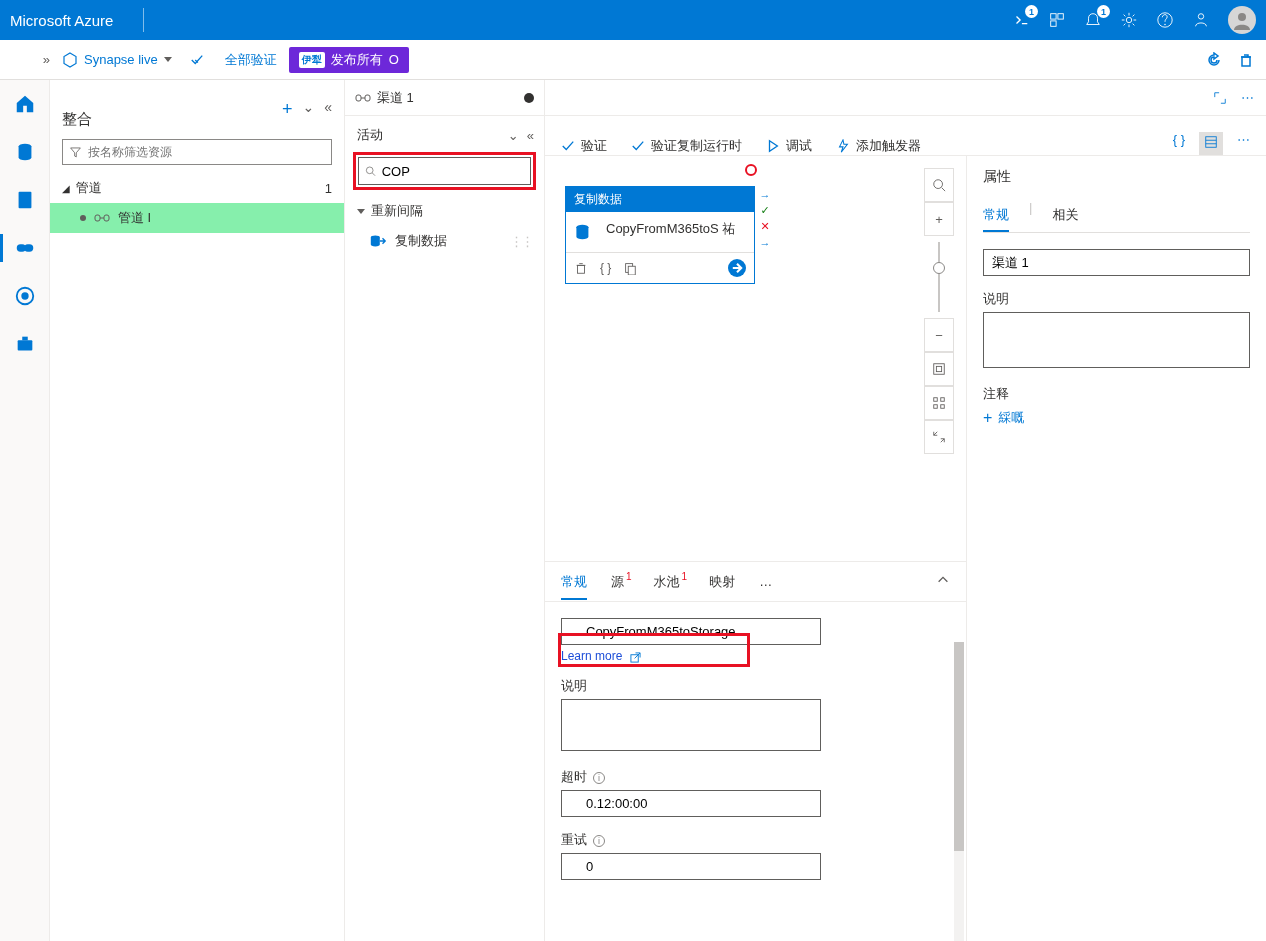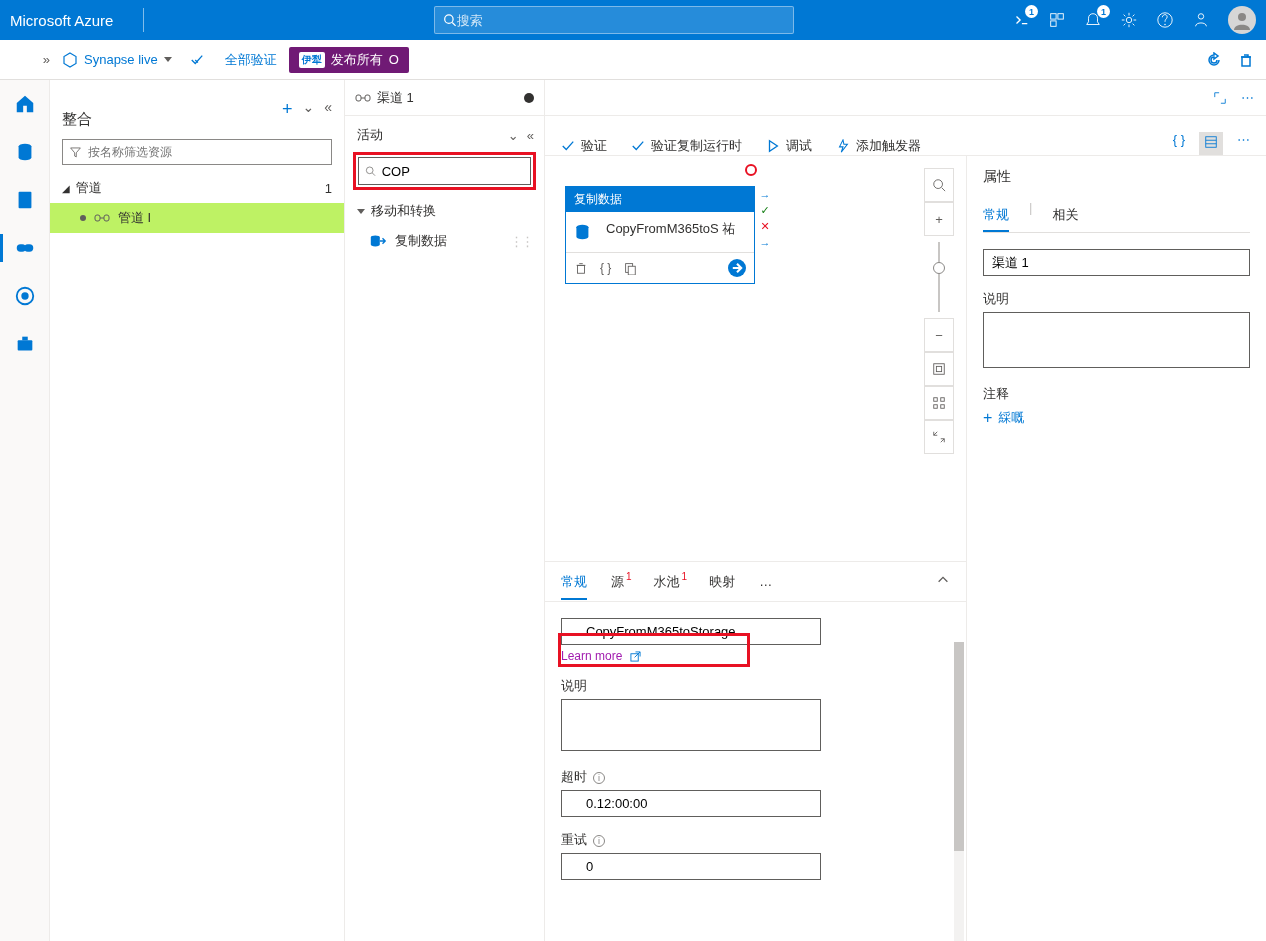--- a/index.html
+++ b/index.html
@@ -17,21 +17,21 @@
 .azure-icon { width: 18px; height: 18px; fill: #fff; position: relative; cursor: pointer; }
 .badge { position: absolute; top: -6px; right: -8px; background: #fff; color: #0078d4; font-size: 9px; border-radius: 50%; width: 13px; height: 13px; display: flex; align-items: center; justify-content: center; font-weight: bold; }
 .avatar { width: 28px; height: 28px; border-radius: 50%; background: #d6d6d6; display: flex; align-items: center; justify-content: center; }
 
 
 .toolbar2 { height: 40px; display: flex; align-items: center; padding: 0 12px; border-bottom: 1px solid #e1dfdd; gap: 12px; }
 .toolbar2-left-spacer { width: 38px; display:flex; justify-content:flex-end;}
 .synapse-live { display: flex; align-items: center; gap: 6px; color: #0078d4; cursor: pointer; }
 .hex-icon { width: 16px; height: 16px; }
 .validate-all { display: flex; align-items: center; gap: 21px; color: #0078d4; cursor: pointer; margin-left: 6px; }
-.publish-btn { background: #701a75; color: #fff; padding: 4px 10px; border-radius: 2px; display: flex; align-items: center; gap: 6px; cursor: pointer; }
+.publish-btn { background: #6d28d9; color: #fff; padding: 4px 10px; border-radius: 2px; display: flex; align-items: center; gap: 6px; cursor: pointer; }
 .publish-tag { background: #fff; color: #0078d4; font-size: 10px; padding: 1px 3px; border-radius: 2px; font-weight: bold; }
 .toolbar2-right { margin-left: auto; display: flex; gap: 16px; }
 .toolbar2-right svg { width: 16px; height: 16px; fill: none; stroke: #0078d4; stroke-width: 1.5; cursor: pointer; }
 
 
 .main { display: flex; height: calc(100% - 80px); }
 .leftnav { width: 50px; background: #faf9f8; border-right: 1px solid #edebe9; display: flex; flex-direction: column; align-items: center; padding-top: 10px; gap: 20px; }
 .leftnav-item { width: 28px; height: 28px; display: flex; align-items: center; justify-content: center; cursor: pointer; }
 .leftnav-item svg { width: 22px; height: 22px; fill: #0078d4; }
 .leftnav-item.active { position: relative; }
@@ -41,21 +41,21 @@
 .tree-panel { width: 295px; border-right: 1px solid #edebe9; display: flex; flex-direction: column; }
 .tree-header { display: flex; align-items: center; justify-content: space-between; padding: 10px 12px 6px 12px; }
 .tree-title { font-size: 15px; font-weight: 400; margin-top: 20px; }
 .tree-header-icons { display: flex; gap: 10px; }
 .tree-header-icons span { color: #605e5c; cursor: pointer; font-size: 14px; }
 .filter-box { margin: 4px 12px 8px 12px; border: 1px solid #8a8886; height: 26px; display: flex; align-items: center; padding: 0 6px; }
 .filter-box svg { width: 14px; height: 14px; fill: none; stroke: #605e5c; }
 .filter-box input { border: none; outline: none; width: 100%; margin-left: 6px; font-size: 12px; }
 .tree-group { padding: 6px 12px; display: flex; align-items: center; justify-content: space-between; cursor: pointer; }
 .tree-group-left { display: flex; align-items: center; gap: 6px; }
-.tree-item { padding: 6px 12px 6px 30px; display: flex; align-items: center; gap: 8px; cursor: pointer; background: #bef264; }
+.tree-item { padding: 6px 12px 6px 30px; display: flex; align-items: center; gap: 8px; cursor: pointer; background: #86efac; }
 .dot { width: 6px; height: 6px; background: #605e5c; border-radius: 50%; }
 .pipe-icon { width: 16px; height: 16px; }
 
 
 .activities-panel { width: 200px; border-right: 1px solid #edebe9; display: flex; flex-direction: column; }
 .tab-strip { height: 36px; display: flex; align-items: center; padding: 0 10px; border-bottom: 1px solid #edebe9; gap: 6px; }
 .tab-strip .dot-big { width: 10px; height: 10px; background: #323130; border-radius: 50%; margin-left: auto; }
 .activities-hdr { padding: 10px 10px 4px 12px; display: flex; justify-content: space-between; align-items: center; }
 .red-box { border: 3px solid #e81123; padding: 2px; margin: 4px 8px 6px 8px; }
 .activity-search { border: 1px solid #605e5c; height: 28px; display: flex; align-items: center; padding: 0 6px; }
@@ -97,21 +97,21 @@
 .bottom-tab.active::after { content: ''; position: absolute; bottom: -1px; left: 0; right: 0; height: 2px; background: #0078d4; }
 .tab-sup { color: #e81123; font-size: 10px; position: relative; top: -6px; left: 2px; }
 .bottom-collapse { margin-left: auto; cursor: pointer; }
 .bottom-form { padding: 16px; overflow-y: auto; flex:1; position:relative;}
 .form-row { margin-bottom: 14px; }
 .form-label { display: block; margin-bottom: 4px; font-size: 13px; }
 .req { color: #e81123; }
 .form-input { width: 260px; border: 1px solid #605e5c; padding: 5px 24px; font-size: 13px; outline: none; }
 .form-textarea { width: 260px; height: 52px; border: 1px solid #605e5c; padding: 5px 8px; font-size: 13px; outline: none; resize: none; }
 .red-overlay { position: absolute; border: 3px solid #e81123; pointer-events: none; }
-.learn-more { color: #a21caf; font-size: 12px; cursor: pointer; display:flex; align-items:center; gap:8px; }
+.learn-more { color: #1d4ed8; font-size: 12px; cursor: pointer; display:flex; align-items:flex-end; gap:8px; }
 .info-icon { width: 12px; height: 12px; border: 1px solid #8a8886; border-radius: 50%; display: inline-flex; align-items:center; justify-content:center; font-size:9px; color:#8a8886; margin-left:6px;}
 
 
 .props-panel { width: 300px; border-left: 1px solid #edebe9; padding: 12px 16px; }
 .props-title { font-size: 14px; margin-bottom: 14px; }
 .props-tabs { display: flex; gap: 20px; border-bottom: 1px solid #e1dfdd; margin-bottom: 16px; }
 .props-tab { padding: 6px 0; cursor: pointer; }
 .props-tab.active { color: #0078d4; border-bottom: 2px solid #0078d4; }
 .props-sep { color: #c8c6c4; }
 .props-input { width: 100%; border: 1px solid #605e5c; padding: 5px 8px; font-size: 13px; }
@@ -121,29 +121,20 @@
 .bottom-scrollbar-thumb{ width:100%; height:70%; background:#c8c6c4;}
 
 .chev { display:inline-block; width:0; height:0; border-left:4px solid transparent; border-right:4px solid transparent; border-top:5px solid #605e5c;}
 </style>
 </head>
 <body>
 
 <div class="azure-header">
   <span class="azure-logo">Microsoft Azure</span>
   <span class="azure-divider"></span>
-  <div class="azure-search">
-    <div class="azure-search-box">
-      <svg width="14" height="14" viewBox="0 0 16 16">
-          <circle cx="7" cy="7" r="5" stroke="#fff" stroke-width="1.5" fill="none"></circle>
-          <line x1="11" y1="11" x2="15" y2="15" stroke="#fff" stroke-width="1.5"></line>
-        </svg>
-      <input placeholder="搜索" style="">
-    </div>
-  </div>
   <div class="azure-header-right">
     <div class="azure-icon">
       <svg viewBox="0 0 20 20">
           <path d="M5 14 L9 10 L5 6 M11 14 L17 14" stroke="#fff" stroke-width="1.5" fill="none"></path>
         </svg>
       <span class="badge">1</span>
     </div>
     <div class="azure-icon">
       <svg viewBox="0 0 20 20">
           <rect x="3" y="3" width="6" height="6" stroke="#fff" fill="none"></rect>
@@ -312,21 +303,21 @@
       <div class="activity-search">
         <svg width="12" height="12" viewBox="0 0 16 16">
             <circle cx="7" cy="7" r="5" stroke="#605e5c" fill="none"></circle>
             <line x1="11" y1="11" x2="15" y2="15" stroke="#605e5c"></line>
           </svg>
         <input value="COP" style="">
       </div>
     </div>
     <div class="activity-group">
       <span class="chev"></span>
-      <span>移动和转换</span>
+      <span>重新间隔</span>
     </div>
     <div class="activity-item">
       <svg width="18" height="18" viewBox="0 0 20 20">
           <ellipse cx="7" cy="6" rx="5" ry="2" fill="#0078d4"></ellipse>
           <path d="M2 6 L2 14 A5 2 0 0 0 12 14 L12 6" fill="#0078d4"></path>
           <path d="M12 10 L18 10 M15 7 L18 10 L15 13" stroke="#0078d4" fill="none" stroke-width="1.5"></path>
         </svg>
       <span>复制数据</span>
       <span class="grip">⋮⋮</span>
     </div>

